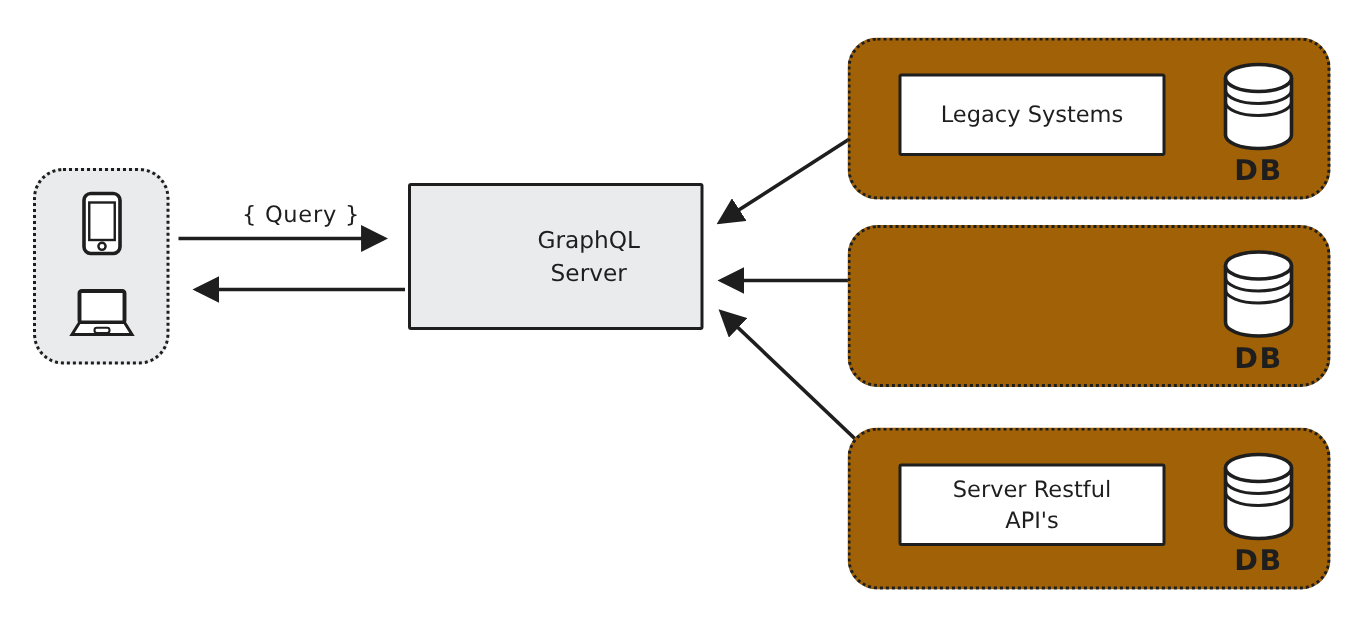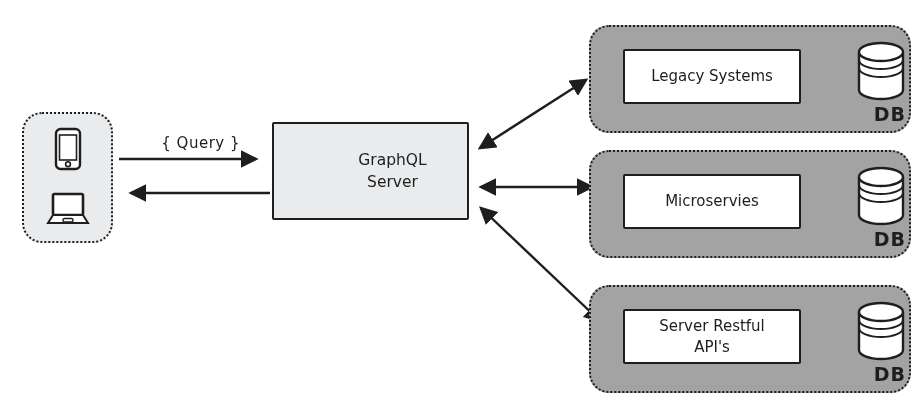--- a/index.html
+++ b/index.html
@@ -57,25 +57,24 @@
     width: 110px;
     text-align: right;
     font-size: 15px;
     letter-spacing: 0.5px;
   }
   
   .backend-group {
     position: absolute;
     left: 565px;
     width: 322px; height: 108px;
-    background: #a3a3a3;
+    background: #a16207;
     border: 2.2px dotted #1e1e1e;
     border-radius: 20px;
     box-sizing: border-box;
-    margin-left: 24px;
   }
   .bg-legacy { top: 25px; }
   .bg-micro  { top: 150px; }
   .bg-other  { top: 285px; }
   .service-box {
     position: absolute;
     left: 32px; top: 22px;
     width: 178px; height: 55px;
     background: #ffffff;
     border: 2px solid #1e1e1e;
@@ -83,25 +82,25 @@
     box-sizing: border-box;
     display: flex;
     align-items: center;
     justify-content: center;
     text-align: center;
     font-size: 15px;
     line-height: 1.35;
   }
   .db-wrap {
     position: absolute;
-    right: 3px; top: 13px;
+    right: 20px; top: 13px;
     width: 52px;
     display: flex;
     flex-direction: column;
-    align-items: flex-end;
+    align-items: center;
   }
   .db-label {
     font-size: 19px;
     font-weight: 600;
     letter-spacing: 1px;
     margin-top: 1px;
   }
   .preline { white-space: pre-line; }
 </style>
 </head>
@@ -151,23 +150,20 @@
         <path d="M3,12 L3,50 A22,9 0 0 0 47,50 L47,12" fill="#ffffff" stroke="#1e1e1e" stroke-width="2.4"></path>
         <ellipse cx="25" cy="12" rx="22" ry="9" fill="#ffffff" stroke="#1e1e1e" stroke-width="2.4"></ellipse>
         <path d="M3,20 A22,9 0 0 0 47,20" fill="none" stroke="#1e1e1e" stroke-width="2"></path>
         <path d="M3,28 A22,9 0 0 0 47,28" fill="none" stroke="#1e1e1e" stroke-width="2"></path>
       </svg>
       <span class="db-label">DB</span>
     </div>
   </div>
 
   <div class="backend-group bg-micro">
-    <div class="service-box">
-      <span class="preline">Microservies</span>
-    </div>
     <div class="db-wrap">
       <svg width="50" height="62" viewBox="0 0 50 62">
         <path d="M3,12 L3,50 A22,9 0 0 0 47,50 L47,12" fill="#ffffff" stroke="#1e1e1e" stroke-width="2.4"></path>
         <ellipse cx="25" cy="12" rx="22" ry="9" fill="#ffffff" stroke="#1e1e1e" stroke-width="2.4"></ellipse>
         <path d="M3,20 A22,9 0 0 0 47,20" fill="none" stroke="#1e1e1e" stroke-width="2"></path>
         <path d="M3,28 A22,9 0 0 0 47,28" fill="none" stroke="#1e1e1e" stroke-width="2"></path>
       </svg>
       <span class="db-label">DB</span>
     </div>
   </div>

